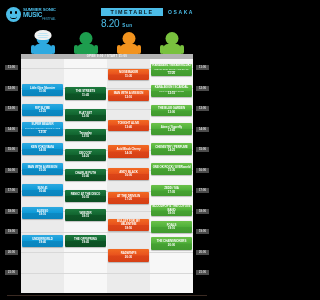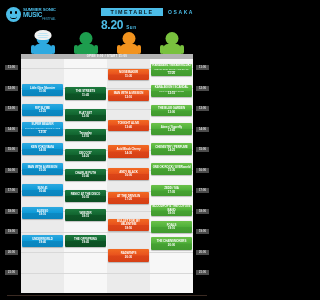--- a/index.html
+++ b/index.html
@@ -36,21 +36,21 @@
   .title-bar {
     position: absolute; left: 101px; top: 8px; width: 62px; height: 8px;
     background: #4cbde8; display: flex; align-items: center; justify-content: center;
   }
   .title-bar span { font-size: 5.4px; font-weight: bold; color: #0b1a22; letter-spacing: 1.4px; }
   .city {
     position: absolute; left: 168px; top: 8.5px;
     font-size: 5px; font-weight: bold; color: #4cbde8; letter-spacing: 1.6px;
   }
   .date-row { position: absolute; left: 101px; top: 18px; display: flex; align-items: baseline; gap: 3px; }
-  .date-num { font-size: 12px; font-weight: bold; color: #4cbde8; letter-spacing: -0.3px; }
+  .date-num { font-size: 10px; font-weight: normal; color: #4cbde8; letter-spacing: -0.3px; }
   .date-day { font-size: 4.6px; font-weight: bold; color: #4cbde8; letter-spacing: 0.6px; }
 
   
   .mascots { position: absolute; left: 0; top: 30px; width: 214px; height: 27px; }
   .mascot { position: absolute; bottom: 0; width: 26px; height: 26px; }
   .m-head { position: absolute; left: 50%; transform: translateX(-50%); top: 1px;
             width: 13px; height: 13px; border-radius: 50%; }
   .m-body { position: absolute; left: 50%; transform: translateX(-50%); bottom: 0;
             width: 18px; height: 13px; border-radius: 5px 5px 2px 2px; }
   .m-arm-l, .m-arm-r { position: absolute; bottom: 3px; width: 4px; height: 9px; border-radius: 2px; }

